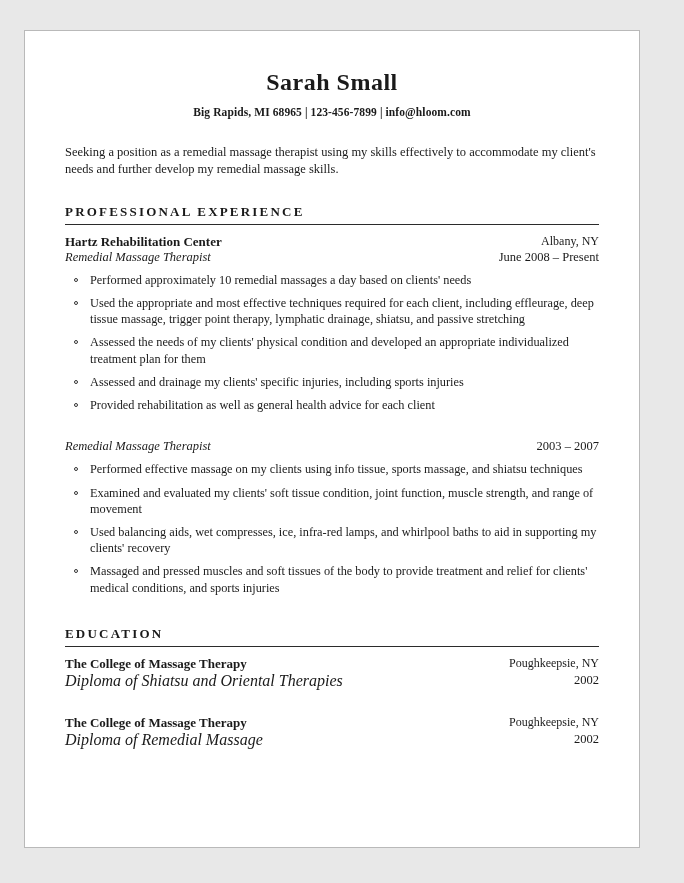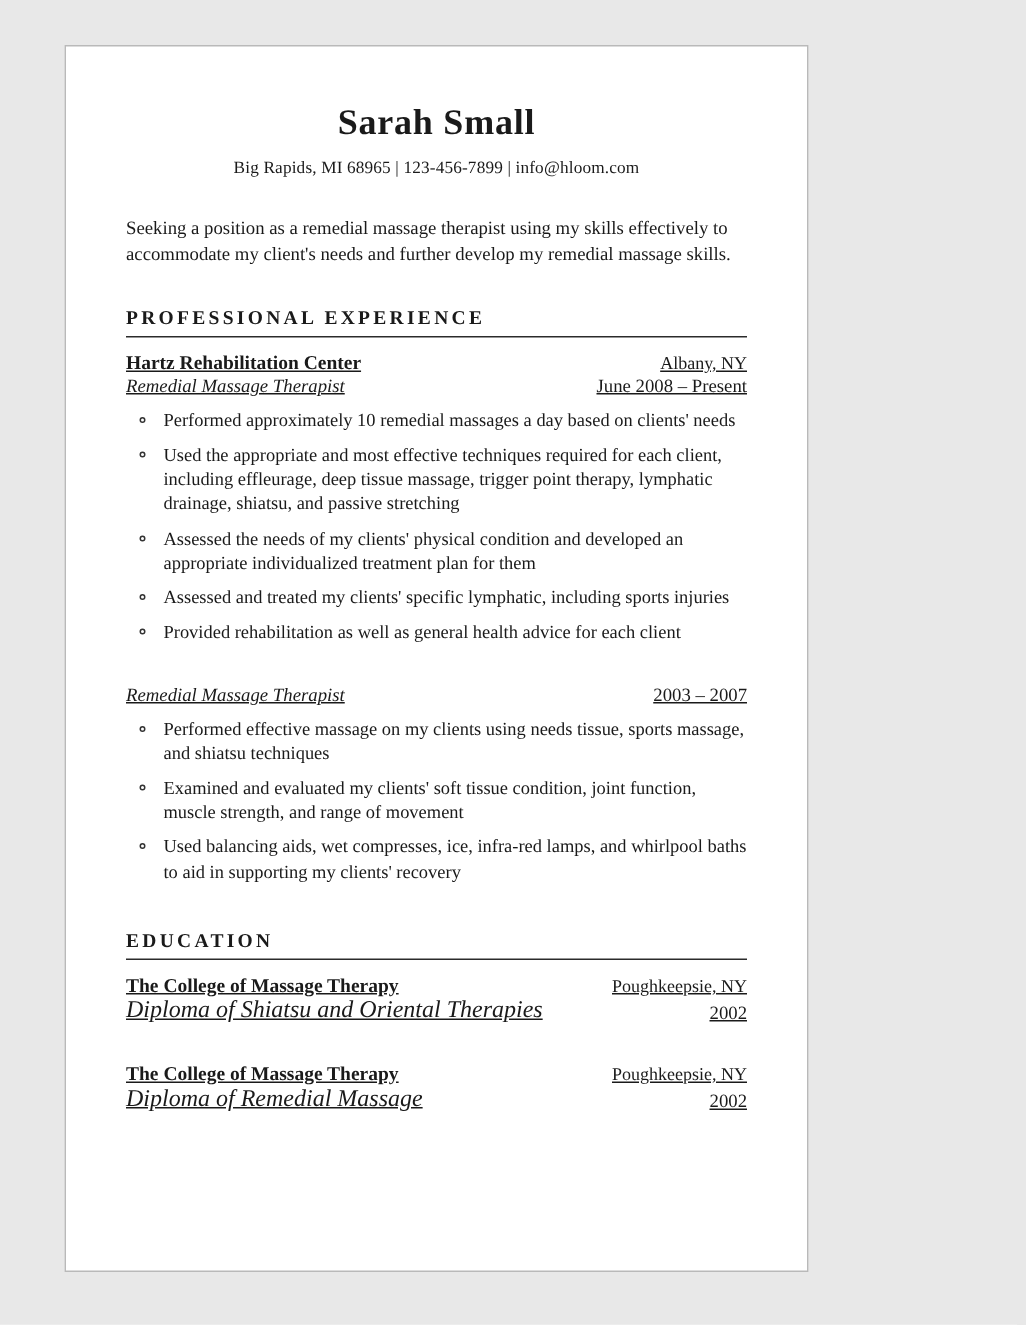--- a/index.html
+++ b/index.html
@@ -8,23 +8,23 @@
     background: #e8e8e8;
   }
   body {
     width: 684px;
     height: 883px;
     font-family: "Liberation Serif", serif;
     color: #1a1a1a;
   }
   .page {
     position: absolute;
-    left: 43px;
+    left: 24px;
     top: 30px;
-    width: 496px;
+    width: 616px;
     height: 818px;
     background: #ffffff;
     border: 1px solid #b9b9b9;
     box-sizing: border-box;
     overflow: hidden;
   }
   .inner {
     padding: 38px 40px 0 40px;
   }
   .name {
@@ -32,20 +32,21 @@
     font-size: 24px;
     font-weight: bold;
     letter-spacing: 0.5px;
     margin: 0 0 10px 0;
   }
   .contact {
     text-align: center;
     font-size: 11.5px;
     margin: 0 0 26px 0;
     letter-spacing: 0.1px;
+    font-weight: bold;
   }
   .summary {
     font-size: 12.5px;
     line-height: 1.35;
     margin: 0 0 26px 0;
     text-align: left;
     font-family: Liberation Serif, serif;
   }
   .section-head {
     font-size: 13px;
@@ -60,22 +61,21 @@
   }
   .entry {
     margin-bottom: 4px;
   }
   .entry.spaced {
     margin-top: 26px;
   }
   .row {
     display: flex;
     justify-content: space-between;
-    align-items: flex-end;
-    text-decoration: underline;
+    align-items: center;
   }
   .org {
     font-size: 13px;
     font-weight: bold;
   }
   .loc {
     font-size: 12px;
   }
   .role {
     font-size: 12.5px;
@@ -147,34 +147,35 @@
         <span class="loc">Albany, NY</span>
       </div>
       <div class="row">
         <span class="role">Remedial Massage Therapist</span>
         <span class="dates">June 2008 – Present</span>
       </div>
       <ul class="bullets">
         <li>Performed approximately 10 remedial massages a day based on clients' needs</li>
         <li>Used the appropriate and most effective techniques required for each client, including effleurage, deep tissue massage, trigger point therapy, lymphatic drainage, shiatsu, and passive stretching</li>
         <li>Assessed the needs of my clients' physical condition and developed an appropriate individualized treatment plan for them</li>
-        <li>Assessed and treated my clients' specific lymphatic, including sports injuries</li>
+        <li>Assessed and drainage my clients' specific injuries, including sports injuries</li>
         <li>Provided rehabilitation as well as general health advice for each client</li>
       </ul>
     </div>
 
     <div class="entry spaced">
       <div class="row">
         <span class="role">Remedial Massage Therapist</span>
         <span class="dates">2003 – 2007</span>
       </div>
       <ul class="bullets">
-        <li>Performed effective massage on my clients using needs tissue, sports massage, and shiatsu techniques</li>
+        <li>Performed effective massage on my clients using info tissue, sports massage, and shiatsu techniques</li>
         <li>Examined and evaluated  my clients' soft tissue condition, joint function, muscle strength, and range of movement</li>
         <li>Used balancing aids, wet compresses, ice, infra-red lamps, and whirlpool baths to aid in supporting my clients' recovery</li>
+        <li>Massaged and pressed muscles and soft tissues of the body to provide treatment and relief for clients' medical conditions, and sports injuries</li>
       </ul>
     </div>
 
     <div class="section-head edu">EDUCATION</div>
 
     <div class="edu-entry">
       <div class="row">
         <span class="edu-school">The College of Massage Therapy</span>
         <span class="edu-place">Poughkeepsie, NY</span>
       </div>

